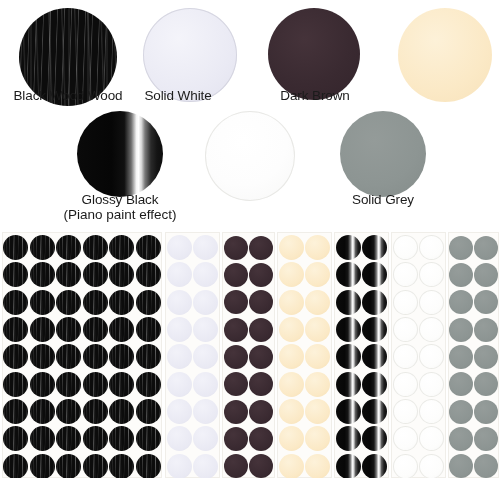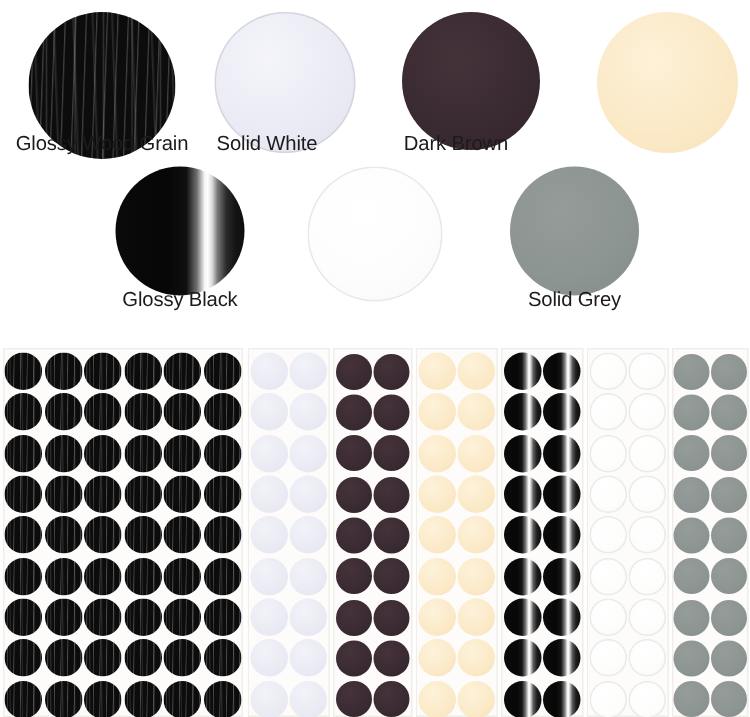--- a/index.html
+++ b/index.html
@@ -175,42 +175,43 @@
   .dot.d-solidgrey  { background: radial-gradient(circle at 38% 32%, #959c9a 0%, #8d9593 62%, #858d8b 100%); }
 </style>
 </head>
 <body>
 
 <div id="swatch-area">
     <div class="swatch-cell" style="left: 19px; top: 8px; width: 98px;">
       <div class="swatch-disc tex-wood" style="width: 98px; height: 98px;"></div>
     </div>
     <div class="swatch-cell" style="left: 0px; top: 88px; width: 136px;">
-      <div class="swatch-label">Glossy Wood Grain</div>
+      <div class="swatch-label">Black Wood Wood</div>
     </div>
     <div class="swatch-cell" style="left: 143px; top: 8px; width: 94px;">
       <div class="swatch-disc tex-solidwhite" style="width: 94px; height: 94px;"></div>
     </div>
     <div class="swatch-cell" style="left: 114px; top: 88px; width: 128px;">
       <div class="swatch-label">Solid White</div>
     </div>
     <div class="swatch-cell" style="left: 268px; top: 8px; width: 92px;">
       <div class="swatch-disc tex-darkbrown" style="width: 92px; height: 92px;"></div>
     </div>
-    <div class="swatch-cell" style="left: 241px; top: 88px; width: 126px;">
+    <div class="swatch-cell" style="left: 252px; top: 88px; width: 126px;">
       <div class="swatch-label">Dark Brown</div>
     </div>
     <div class="swatch-cell" style="left: 398px; top: 8px; width: 94px;">
       <div class="swatch-disc tex-beige" style="width: 94px; height: 94px;"></div>
     </div>
     <div class="swatch-cell" style="left: 77px; top: 111px; width: 86px;">
       <div class="swatch-disc tex-glossyblack" style="width: 86px; height: 86px;"></div>
     </div>
     <div class="swatch-cell" style="left: 56px; top: 192px; width: 128px;">
       <div class="swatch-label">Glossy Black</div>
+      <div class="swatch-sublabel">(Piano paint effect)</div>
     </div>
     <div class="swatch-cell" style="left: 205px; top: 111px; width: 90px;">
       <div class="swatch-disc tex-whitetex" style="width: 90px; height: 90px;"></div>
     </div>
     <div class="swatch-cell" style="left: 340px; top: 111px; width: 86px;">
       <div class="swatch-disc tex-solidgrey" style="width: 86px; height: 86px;"></div>
     </div>
     <div class="swatch-cell" style="left: 323px; top: 192px; width: 120px;">
       <div class="swatch-label">Solid Grey</div>
     </div>

